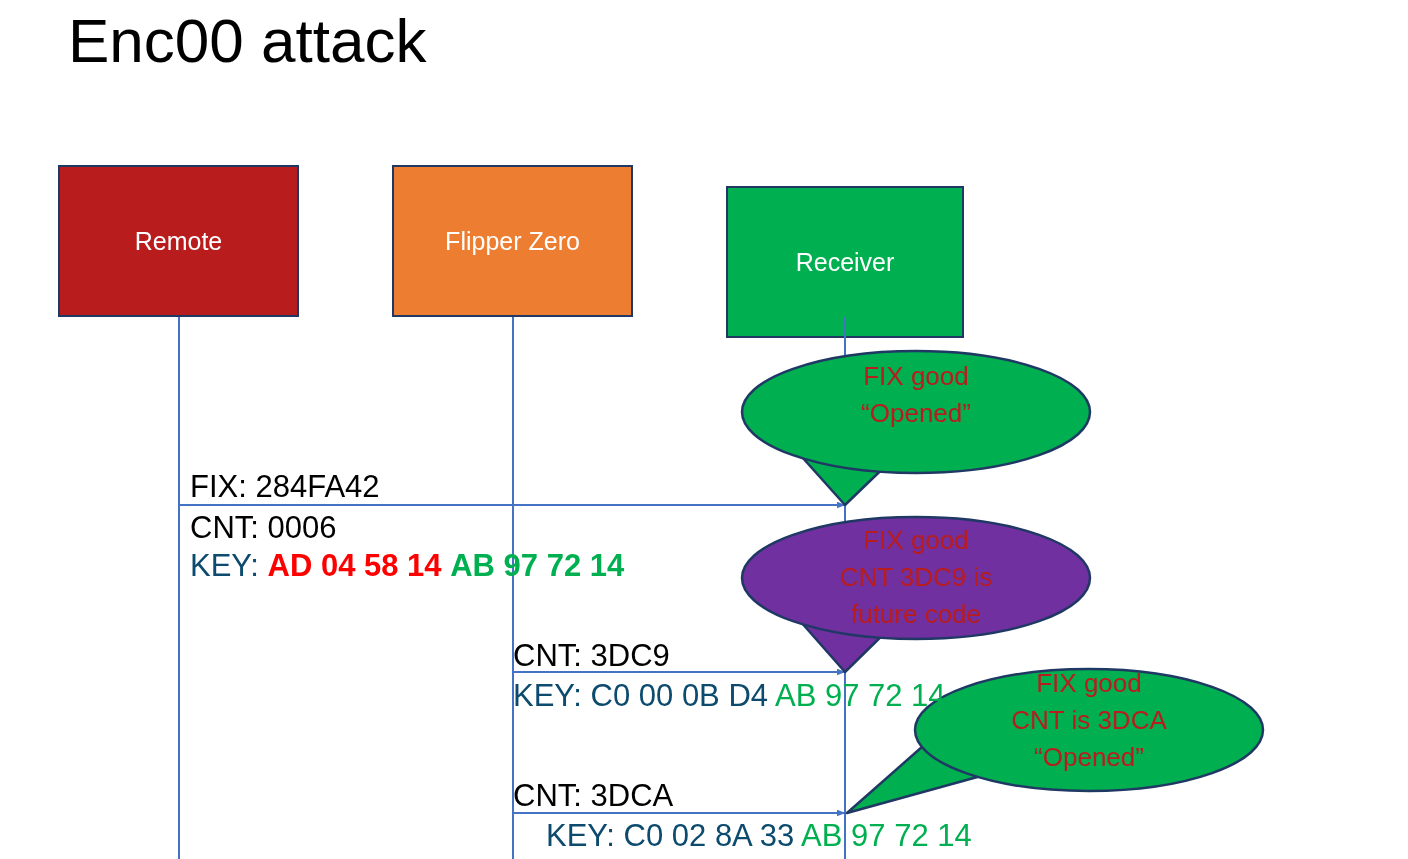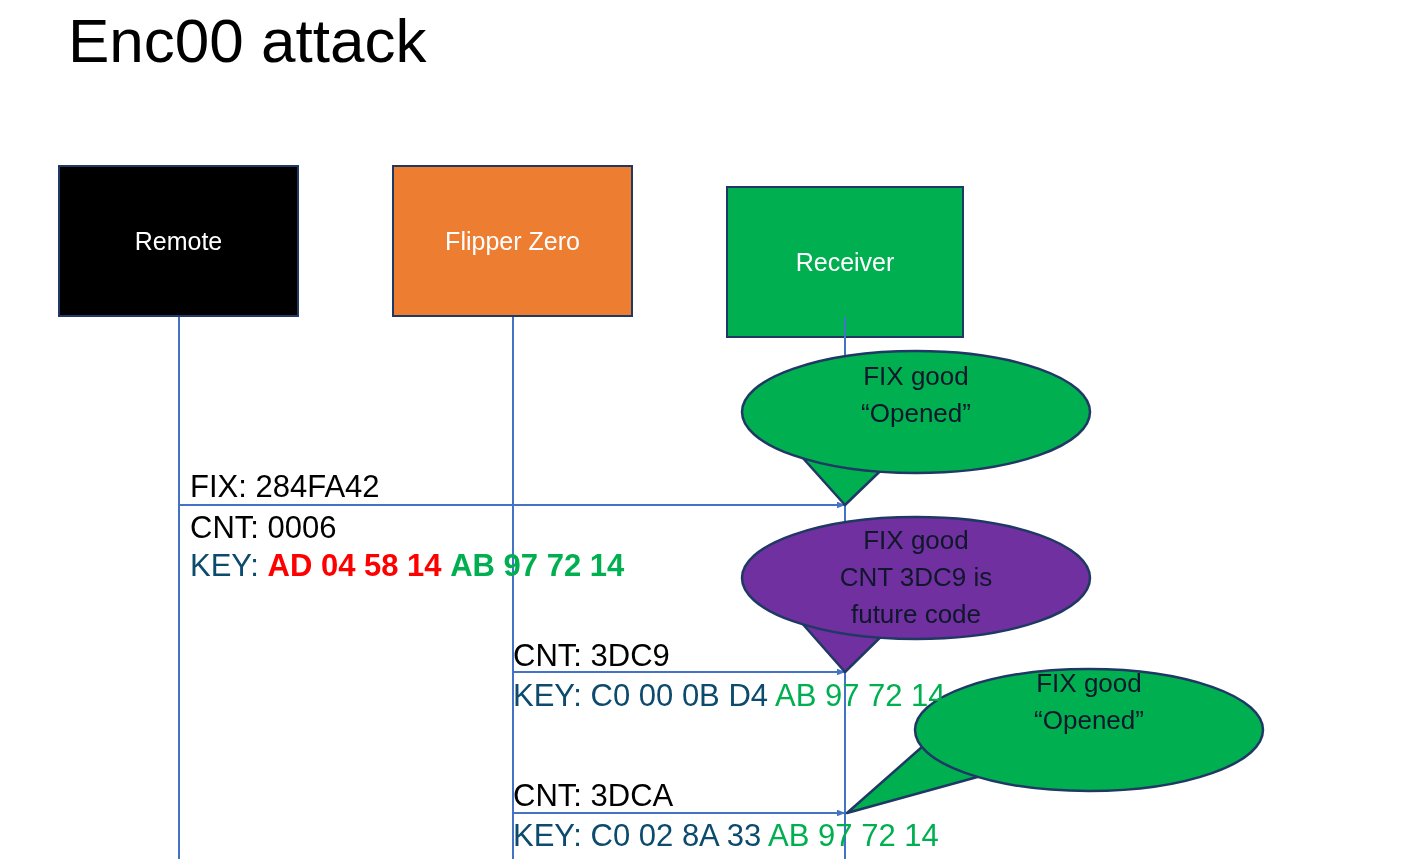--- a/index.html
+++ b/index.html
@@ -77,43 +77,43 @@
   .k-green { color: #00B050; font-weight: bold; }
   .k-green-reg { color: #00B050; font-weight: normal; }
   .k-black { color: #0c4a6e; }
 
   #lbl-fix-1      { left: 190px; top: 470px; }
   #lbl-cnt-1      { left: 190px; top: 511px; }
   #lbl-key-1      { left: 190px; top: 549px; }
   #lbl-cnt-2      { left: 513px; top: 639px; }
   #lbl-key-2      { left: 513px; top: 679px; }
   #lbl-cnt-3      { left: 513px; top: 779px; }
-  #lbl-key-3      { left: 513px; top: 819px; }
+  #lbl-key-3      { left: 513px; top: 819px; padding-left: 33px; }
 
   
   .bubble-text {
     position: absolute;
-    color: #0f172a;
+    color: #b91c1c;
     font-size: 26px;
     line-height: 37px;
     text-align: center;
     white-space: nowrap;
   }
   #bubble-1-text { left: 742px; top: 358px; width: 348px; }
   #bubble-2-text { left: 742px; top: 522px; width: 348px; }
   #bubble-3-text { left: 915px; top: 665px; width: 348px; }
 </style>
 </head>
 <body>
 
 <div id="slide">
 
   <div id="slide-title">Enc00 attack</div>
 
-  <div class="actor-box" id="actor-remote" style="background:#000000;">
+  <div class="actor-box" id="actor-remote" style="background:#b91c1c;">
     <span class="actor-label">Remote</span>
   </div>
 
   <div class="actor-box" id="actor-flipper" style="background:#ED7D31;">
     <span class="actor-label">Flipper Zero</span>
   </div>
 
   <div class="actor-box" id="actor-receiver" style="background:#00B050;">
     <span class="actor-label">Receiver</span>
   </div>
@@ -175,16 +175,17 @@
   </div>
 
   <div class="bubble-text" id="bubble-2-text">
     <div>FIX good</div>
     <div>CNT 3DC9 is</div>
     <div>future code</div>
   </div>
 
   <div class="bubble-text" id="bubble-3-text">
     <div>FIX good</div>
+    <div>CNT is 3DCA</div>
     <div>“Opened”</div>
   </div>
 
 </div>
 
 </body></html>

